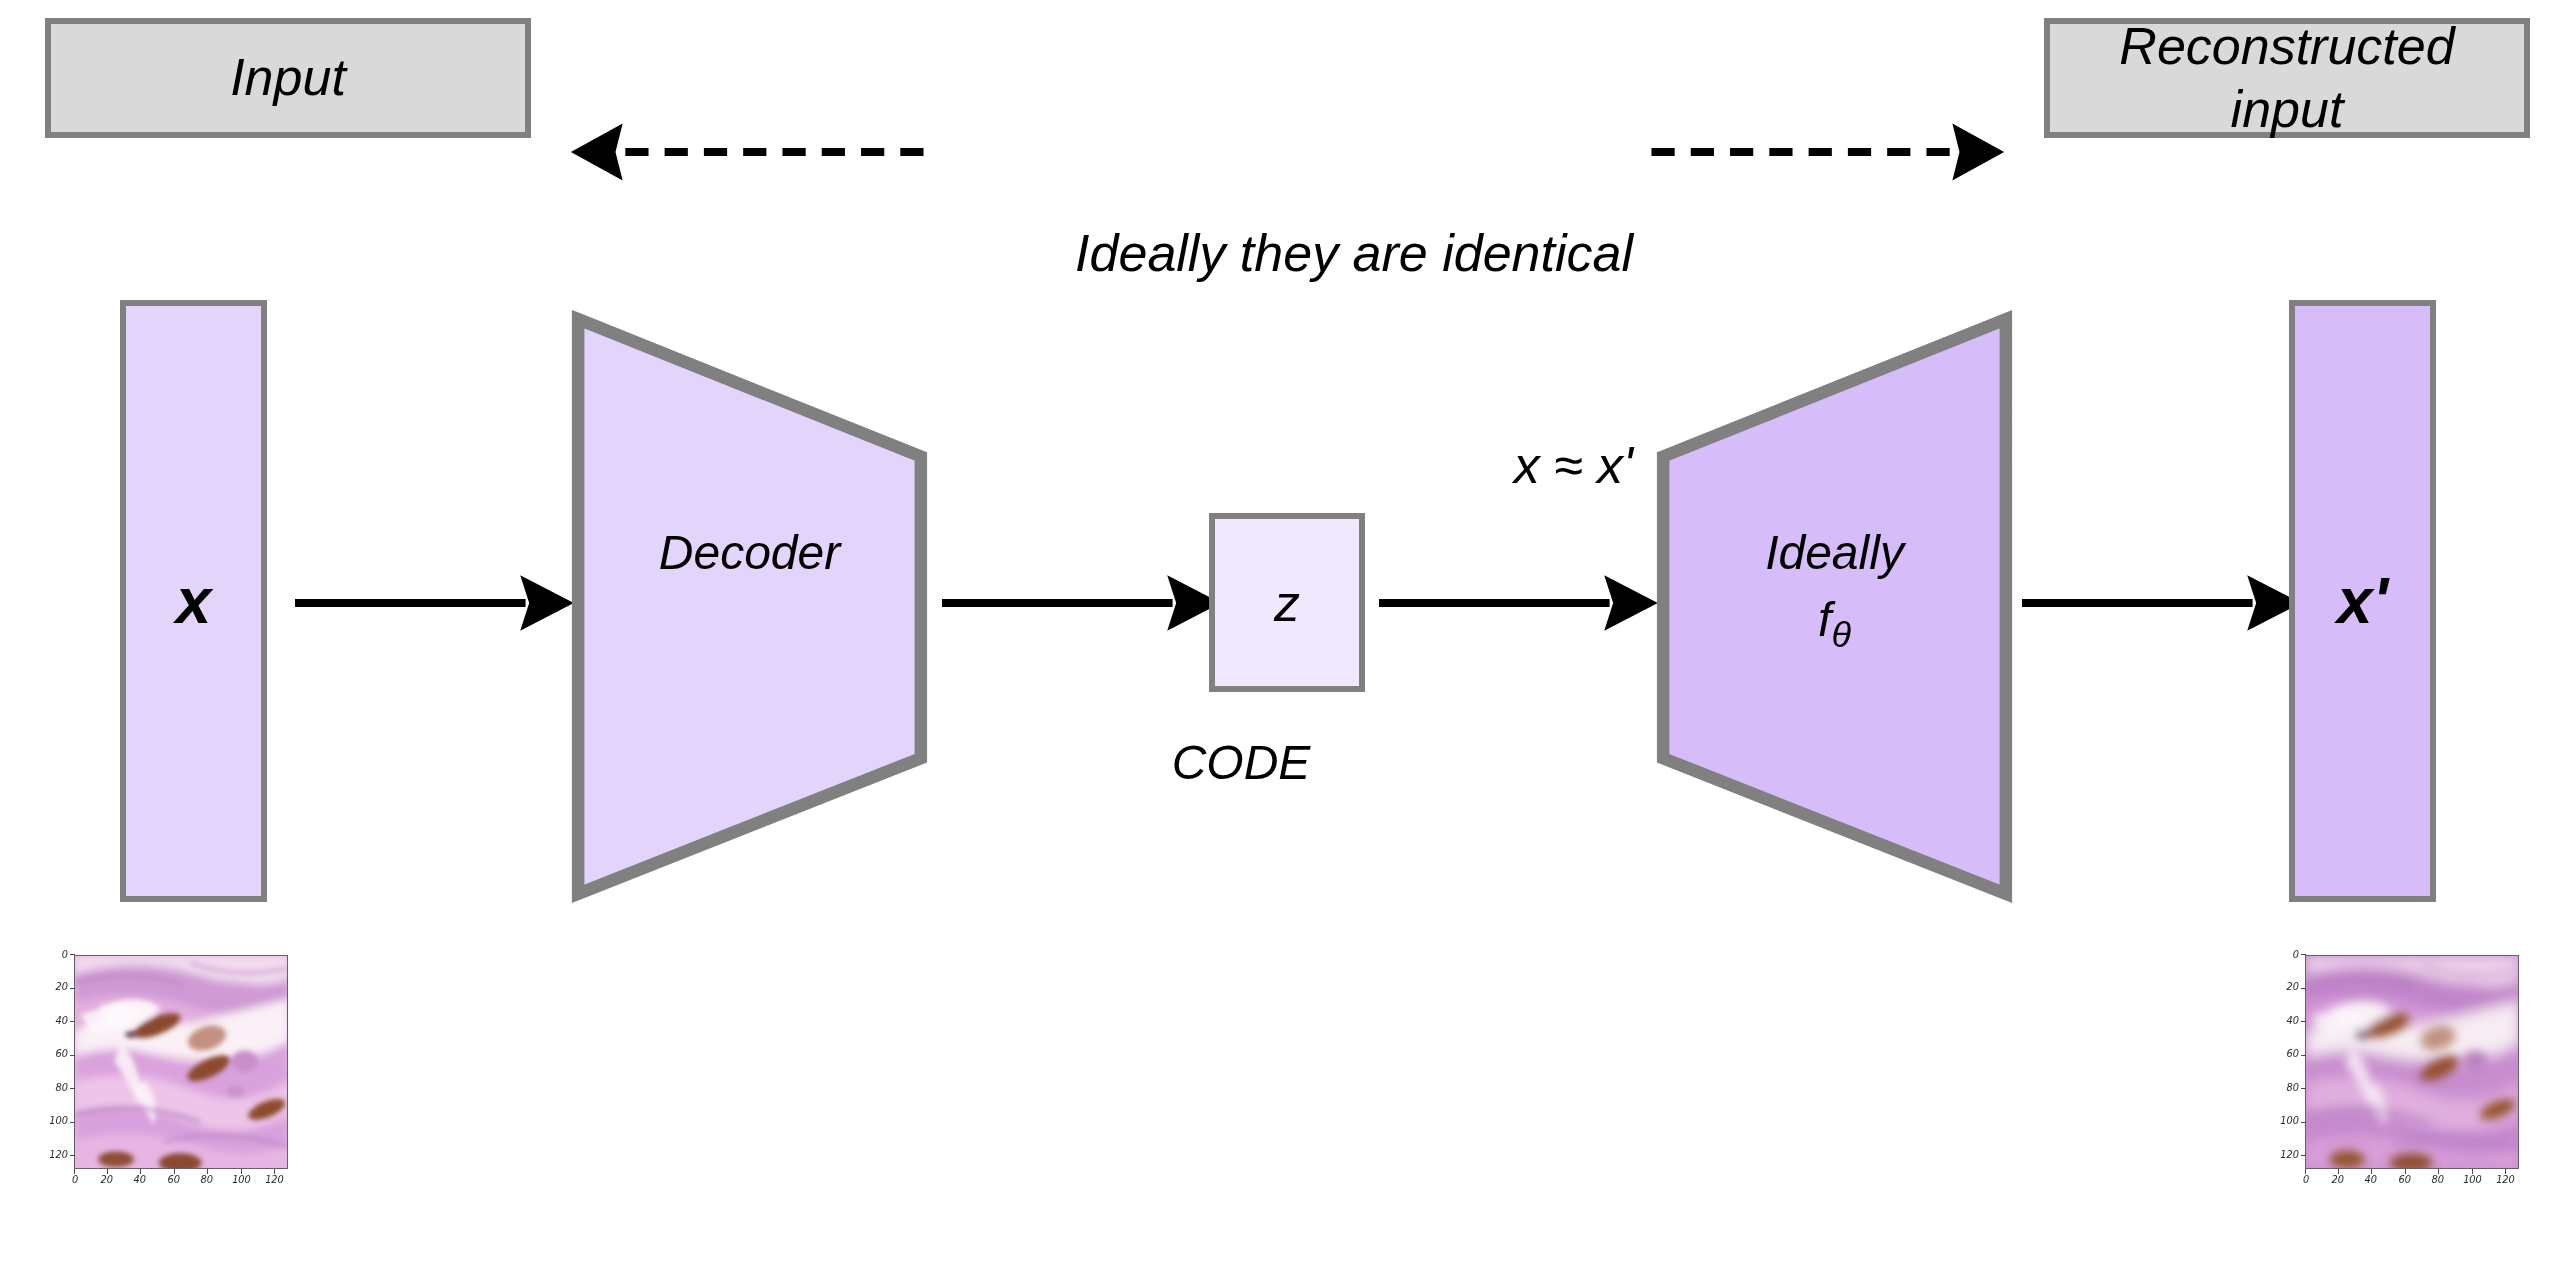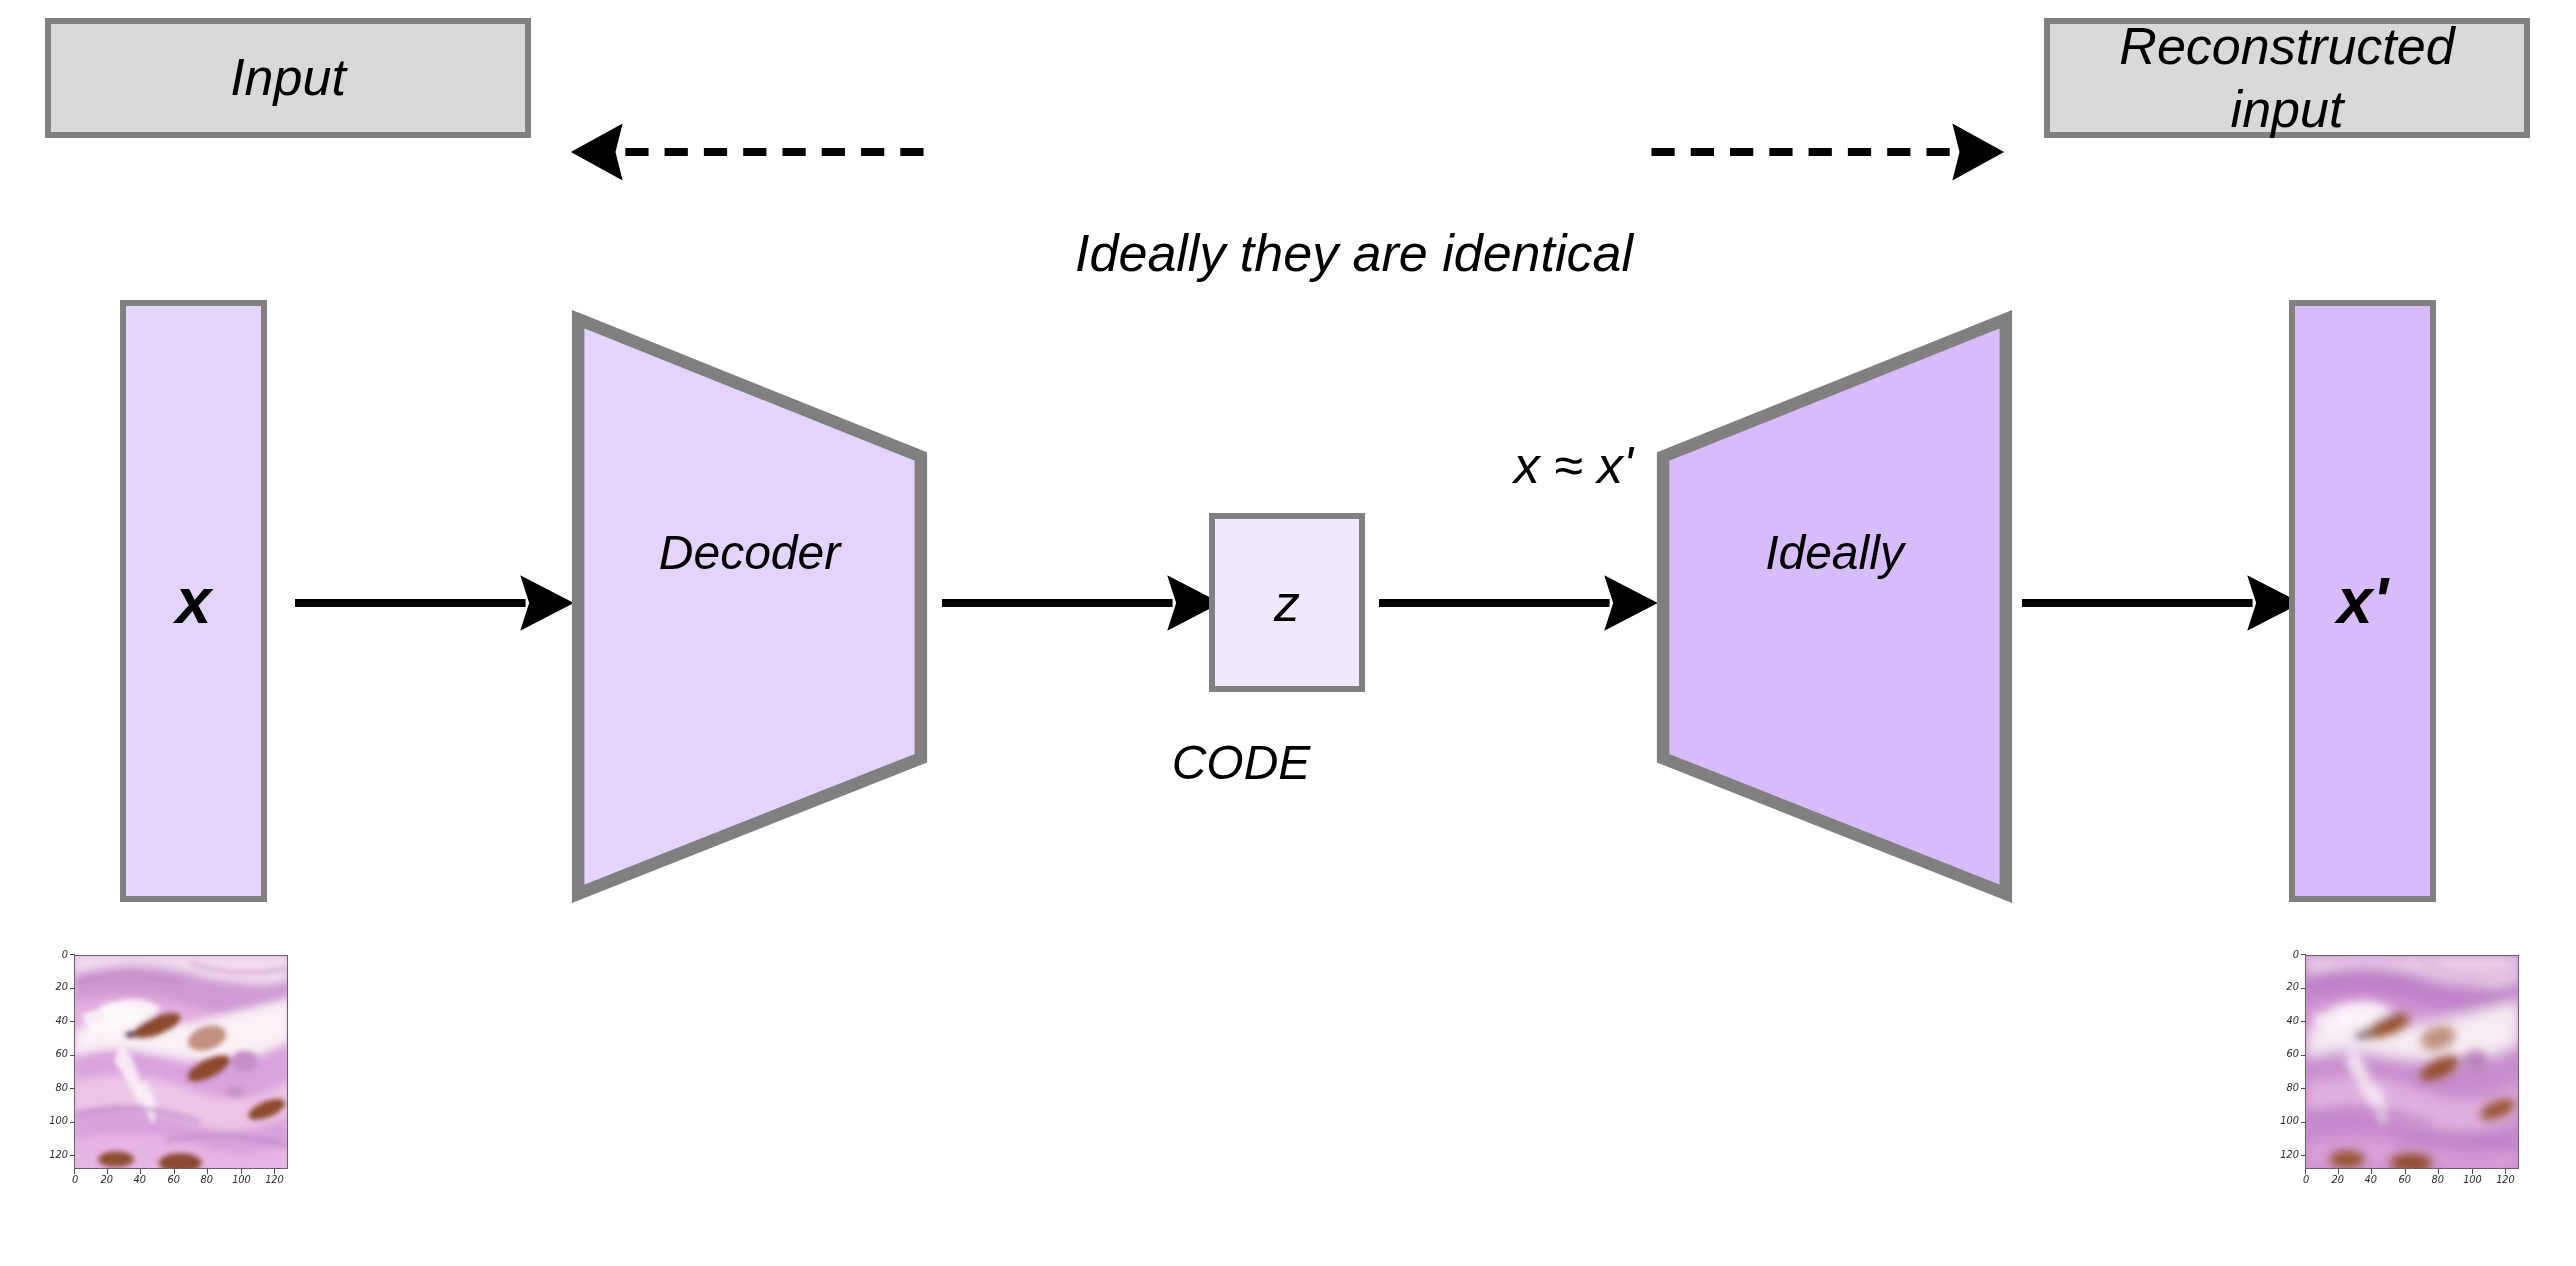--- a/index.html
+++ b/index.html
@@ -169,20 +169,23 @@
     <line x1="0" y1="30" x2="258" y2="30" stroke="#000" stroke-width="9"></line>
     <polygon points="312,30 252,-1 262,30 252,61" fill="#000"></polygon>
   </svg>
 
   <div class="trap-wrap" style="left:1656px; top:312px; width:357px; height:589px;">
     <svg width="357" height="589" viewBox="0 0 400 660">
       <polygon points="8,162 392,8 392,652 8,500" fill="#d6bcf8" stroke="#808080" stroke-width="14" stroke-linejoin="miter"></polygon>
     </svg>
     <div class="trap-label" style="top:210px;">
       <div>Ideally</div>
+      <div style="margin-top:5.4px;">
+        <span>f</span><span class="sub">θ</span>
+      </div>
     </div>
   </div>
 
   <svg class="arrow-svg" style="left:2022px; top:576px; width:286px; height:54px;" viewBox="0 0 320 60">
     <line x1="0" y1="30" x2="258" y2="30" stroke="#000" stroke-width="9"></line>
     <polygon points="312,30 252,-1 262,30 252,61" fill="#000"></polygon>
   </svg>
 
   <div class="node bar bar-xprime" style="left:2289px; top:300px; width:147px; height:602px;">
     <span>x'</span>

